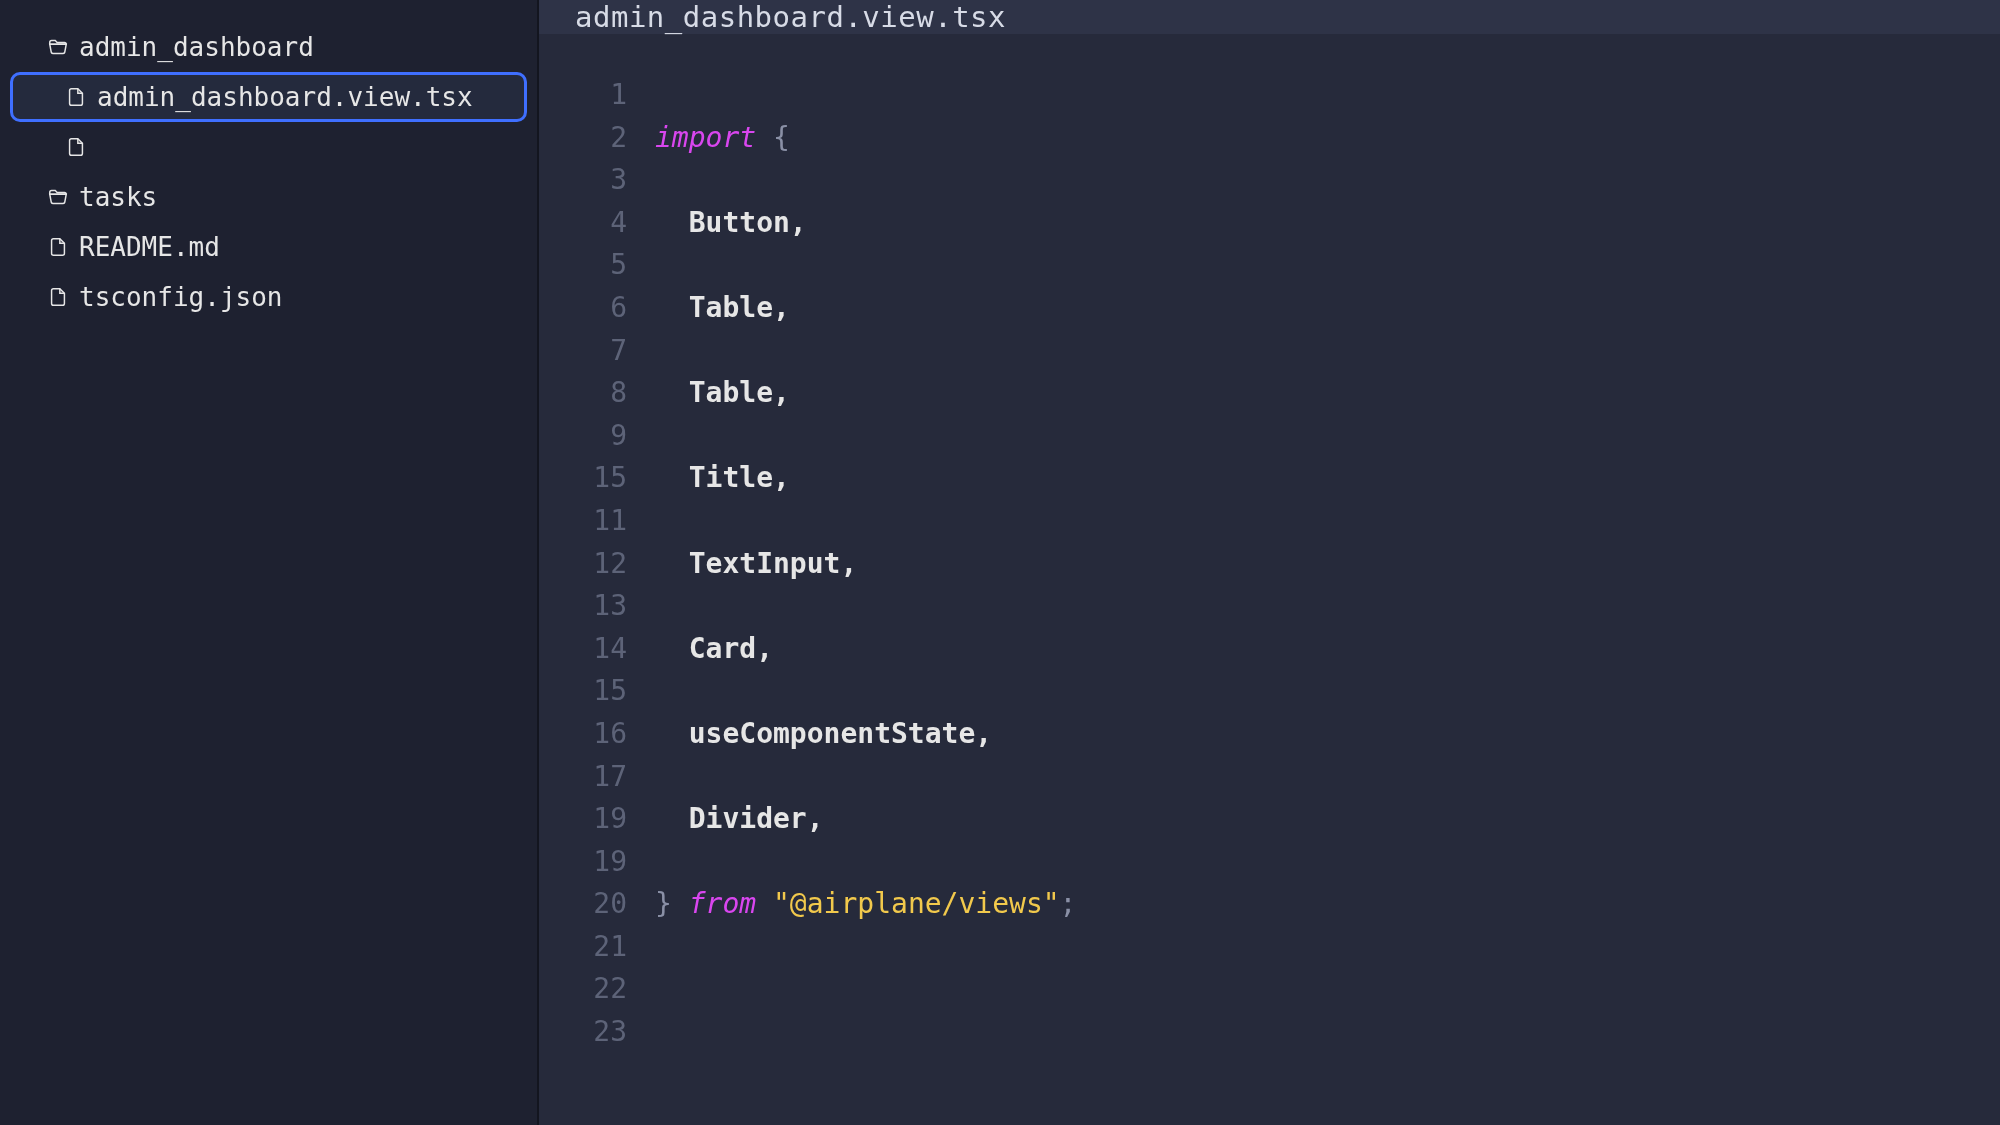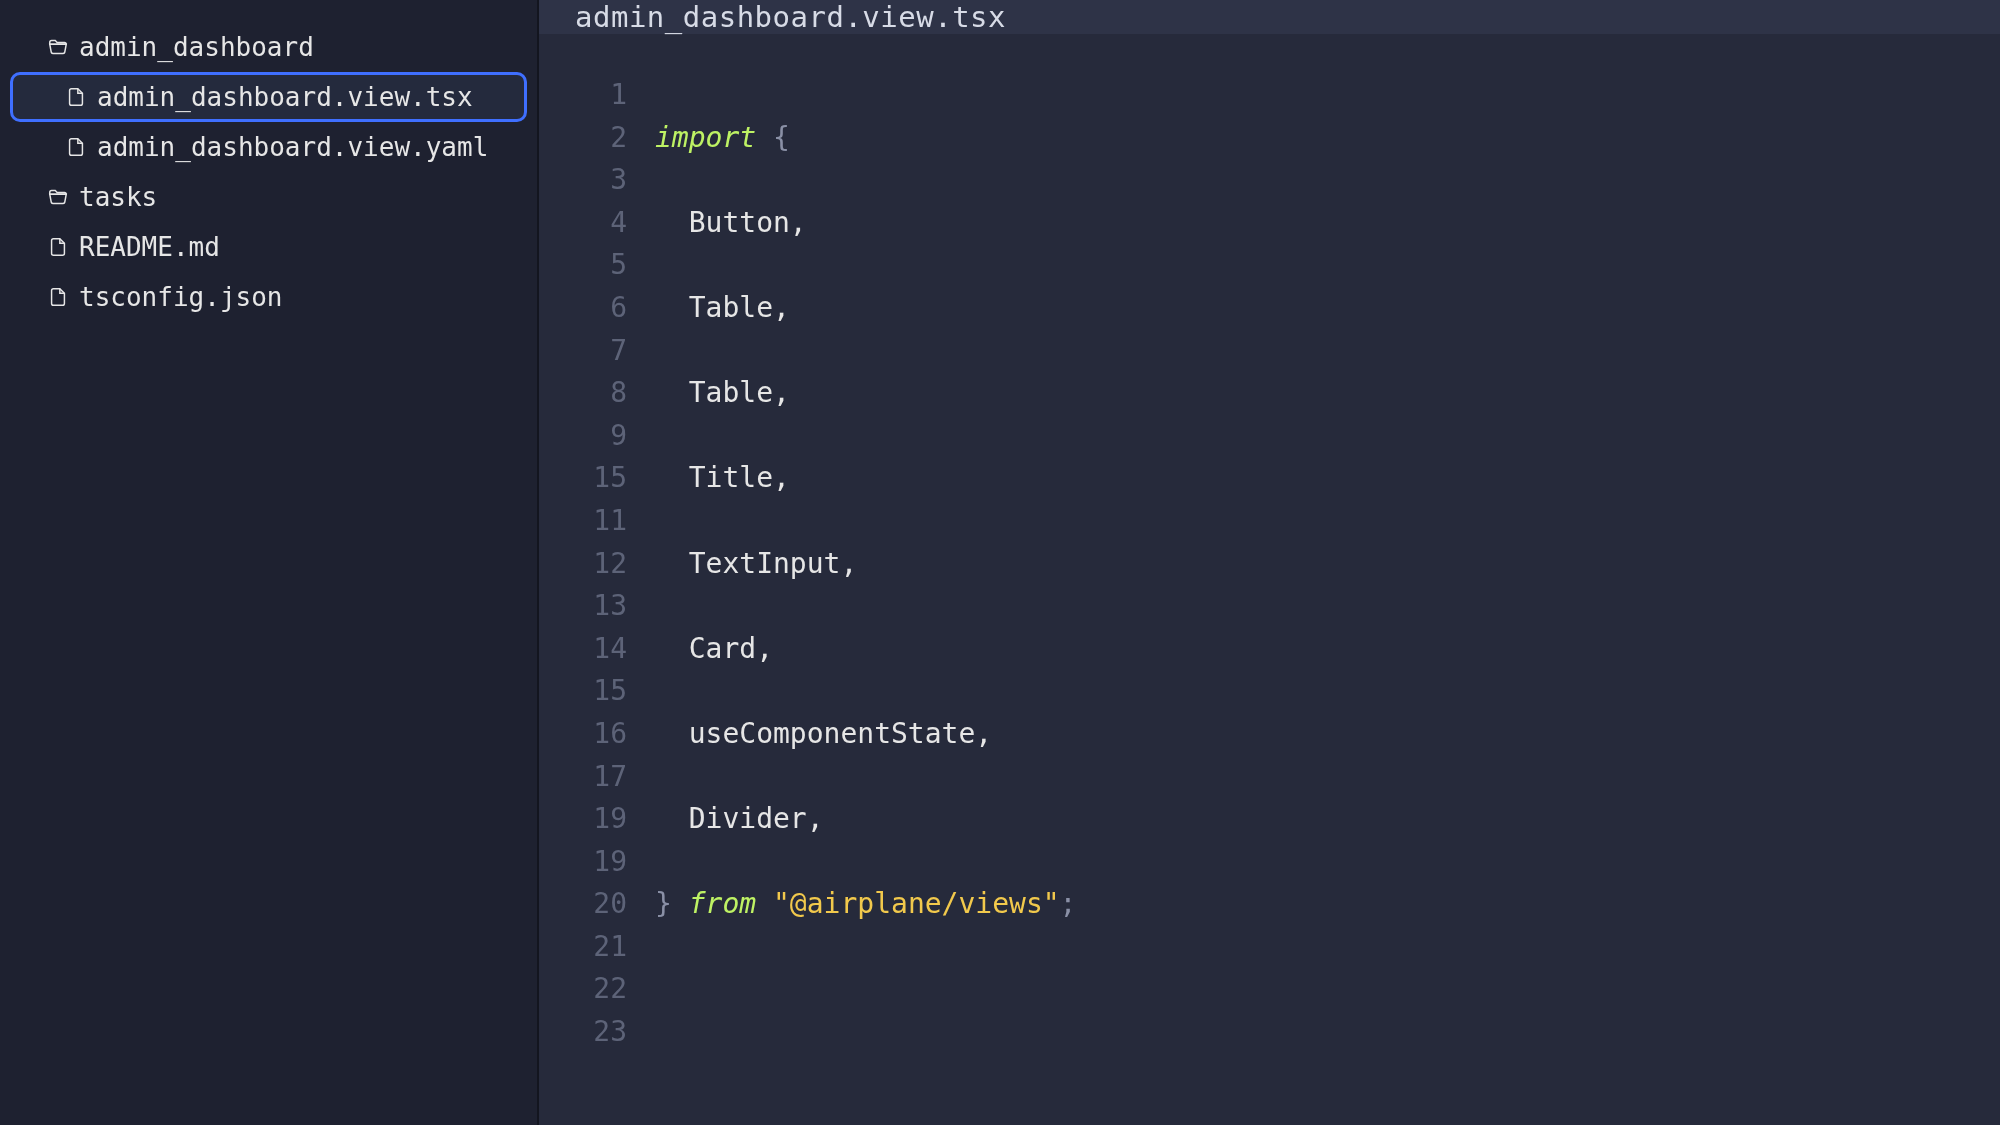--- a/index.html
+++ b/index.html
@@ -89,24 +89,24 @@
   }
   .gutter div { height: 42.6px; }
   .code {
     flex: 1;
     font-size: 28px;
     line-height: 42.6px;
     white-space: pre;
     color: #e6e6e6;
   }
   .code .line { height: 42.6px; }
-  .kw { color: #bef264; font-style: italic; margin-top: 35px; }                     
+  .kw { color: #d946ef; font-style: italic; margin-top: 35px; }                     
   .str { color: #f2c94c; }                    
   .punct { color: #8a90a6; }                  
-  .ident { color: #e6e6e6; }
+  .ident { color: #e6e6e6; font-weight: bold; }
 </style>
 </head>
 <body>
 
 <div class="app">
 
   <div class="sidebar">
 
     <div class="tree-item ">
       <span class="icon">
@@ -128,21 +128,20 @@
       <span class="tree-label">admin_dashboard.view.tsx</span>
     </div>
 
     <div class="tree-item nested">
       <span class="icon">
         <svg viewBox="0 0 24 24" fill="none" stroke="#e6e6e6" stroke-width="1.6">
             <path d="M14 3H7a2 2 0 0 0-2 2v14a2 2 0 0 0 2 2h10a2 2 0 0 0 2-2V8l-5-5z"></path>
             <path d="M14 3v5h5"></path>
           </svg>
       </span>
-      <span class="tree-label">admin_dashboard.view.yaml</span>
     </div>
 
     <div class="tree-item">
       <span class="icon">
         <svg viewBox="0 0 24 24" fill="none" stroke="#e6e6e6" stroke-width="1.6">
             <path d="M3 7a2 2 0 0 1 2-2h4l2 2h8a2 2 0 0 1 2 2H3V7z"></path>
             <path d="M3 9h18l-1.5 8a2 2 0 0 1-2 2H6.5a2 2 0 0 1-2-2L3 9z"></path>
           </svg>
       </span>
       <span class="tree-label">tasks</span>

